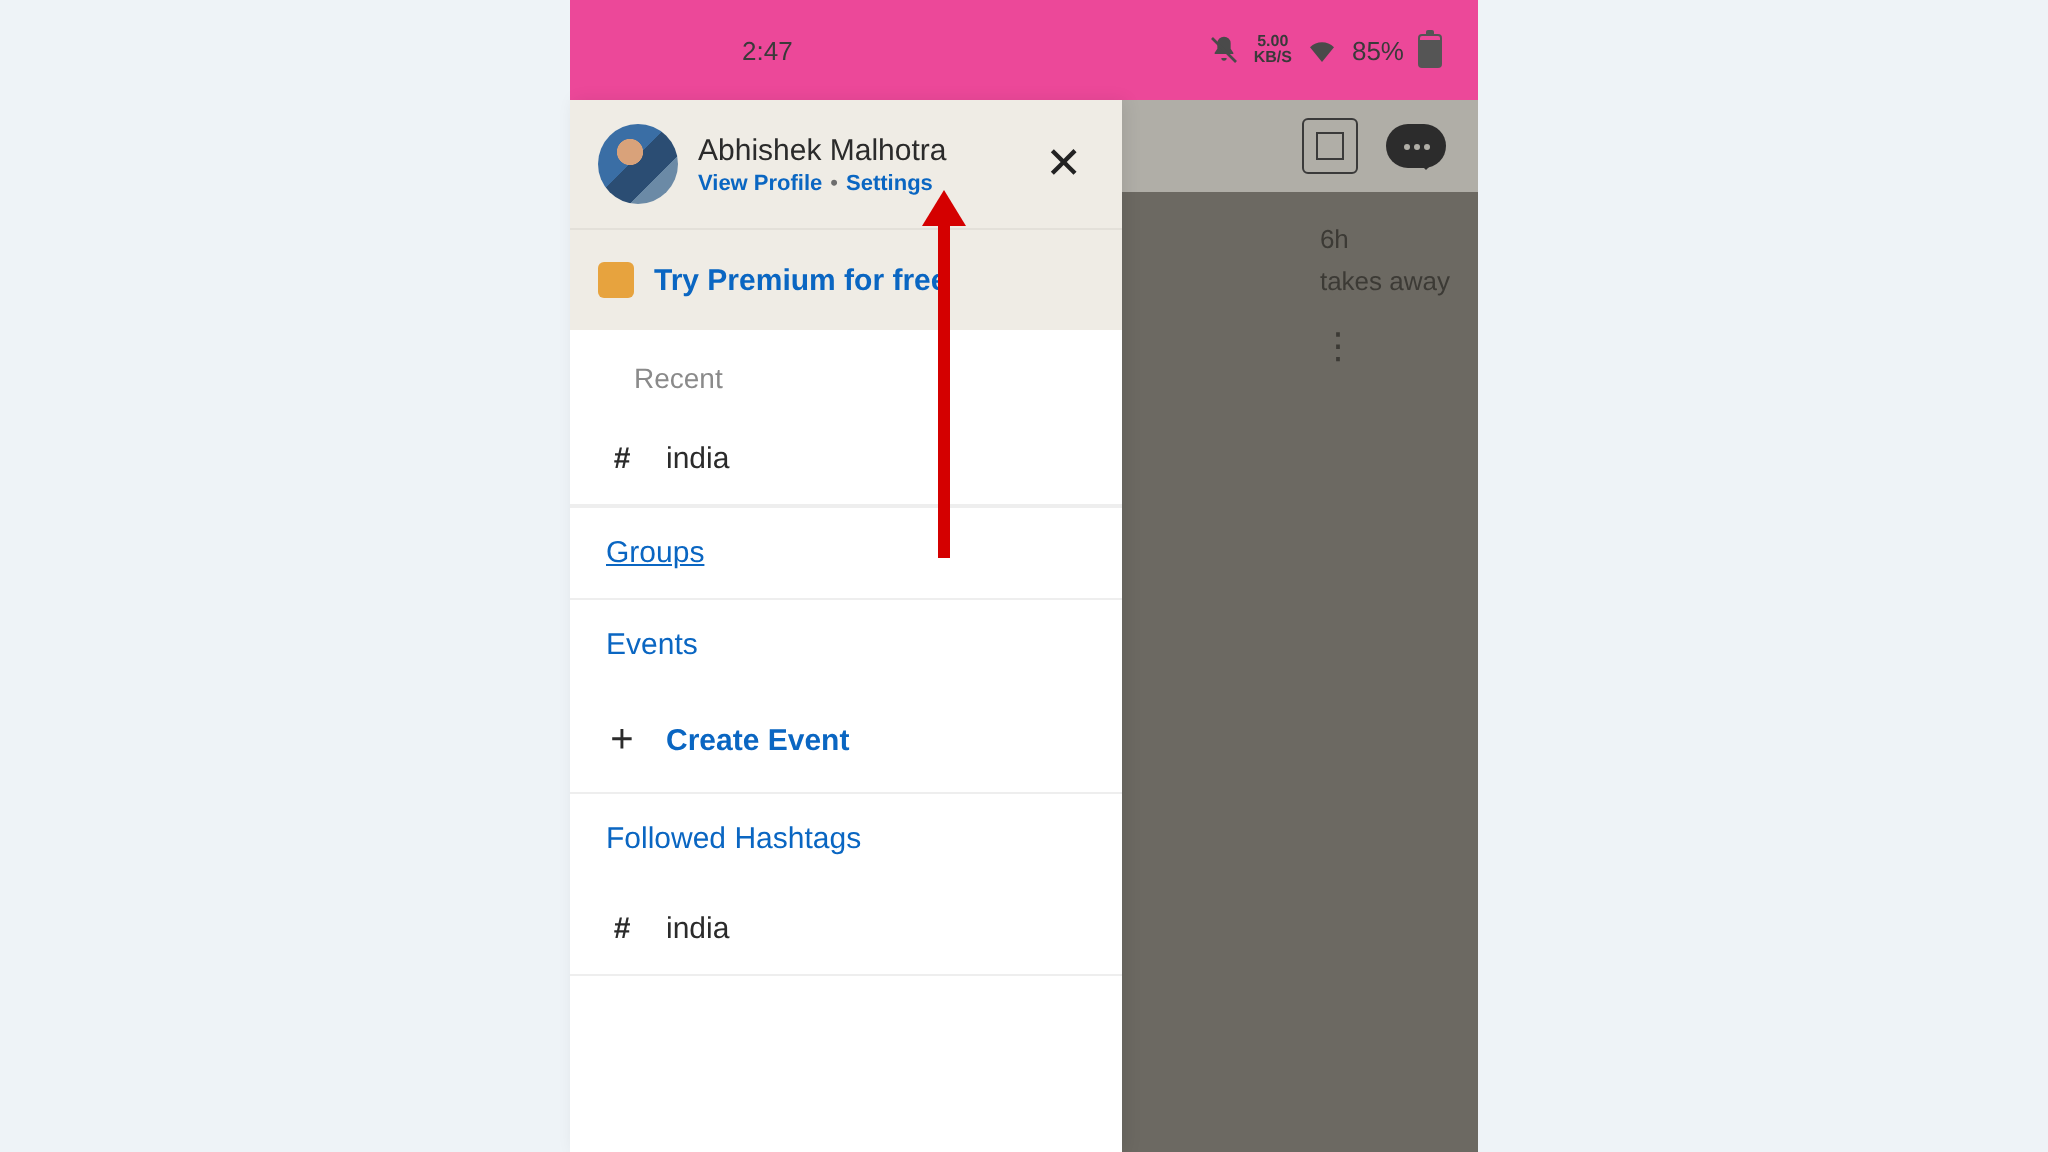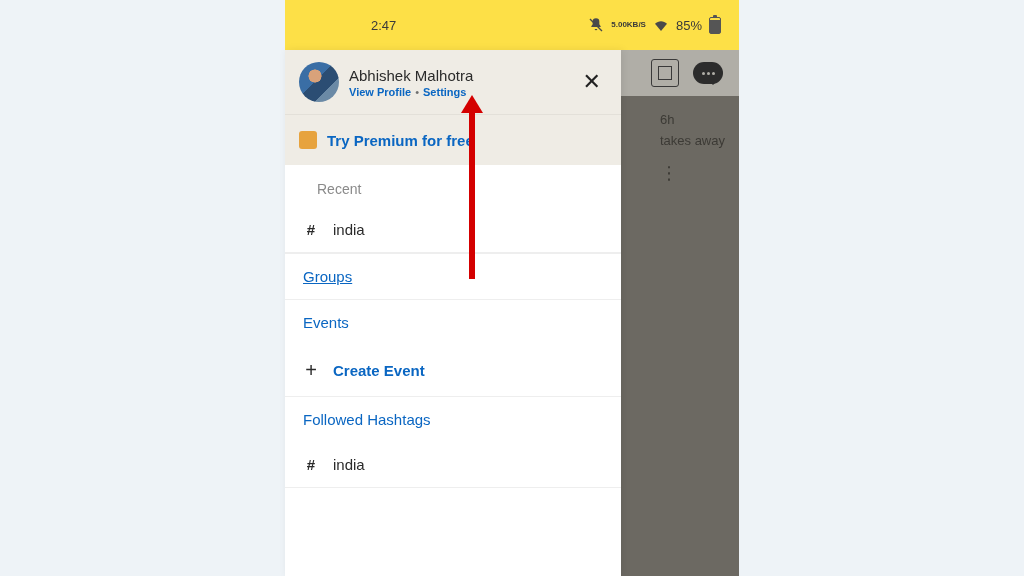--- a/index.html
+++ b/index.html
@@ -4,21 +4,21 @@
 <style>
   * { box-sizing: border-box; margin: 0; padding: 0; font-family: -apple-system, Helvetica, Arial, sans-serif; }
   html, body { width: 1024px; height: 576px; background: #eef3f7; overflow: hidden; }
   .stage { position: relative; width: 1024px; height: 576px; }
 
   
   .phone {
     position: absolute;
     left: 285px; top: 0;
     width: 454px; height: 576px;
-    background: #fde047;
+    background: #ec4899;
   }
 
   
   .statusbar {
     height: 50px;
     display: flex; align-items: center;
     padding: 0 18px;
     font-size: 13px; color: #3a3a3a;
   }
   .statusbar .time { margin-left: 68px; }
@@ -44,21 +44,21 @@
   .qr-icon { width:28px; height:28px; border:1.5px solid #3a3a3a; border-radius:3px; display:flex; align-items:center; justify-content:center; }
   .qr-icon .in { width:14px; height:14px; border:1.5px solid #3a3a3a; }
   .msg-bubble { width:30px; height:22px; background:#2c2c2c; border-radius:11px; position:relative; display:flex; align-items:center; justify-content:center; gap:2px;}
   .msg-bubble::after{content:"";position:absolute;bottom:-5px;right:6px;border:4px solid transparent;border-top-color:#2c2c2c;}
   .msg-bubble i{width:3px;height:3px;background:#b0aea7;border-radius:50%;}
   .feed-stub { position:absolute; top:112px; right:14px; color:#3c3a35; font-size:13px; text-align:left; }
   .feed-stub .dots{ margin-top:22px; letter-spacing:1px; font-size:18px; line-height:6px;}
 
   
   .drawer {
-    position: absolute; top: 50px; left: 0; width: 336px; bottom: 0;
+    position: absolute; top: 50px; left: 0; width: 276px; bottom: 0;
     background: #ffffff;
     box-shadow: 2px 0 8px rgba(0,0,0,0.08);
     display: flex; flex-direction: column;
   }
   .drawer-head {
     background: #efece5;
     padding: 12px 14px 12px 14px;
     display: flex; align-items: center; gap: 10px;
     border-bottom: 1px solid #e3e0d9;
   }
@@ -121,21 +121,21 @@
     <div class="statusbar">
       <span class="time">2:47</span>
       <span class="spacer"></span>
       <div class="status-icons">
         <span class="mute-icon">
           <svg viewBox="0 0 24 24" width="16" height="16">
               <path fill="#4a4a4a" d="M12 2a5 5 0 0 0-5 5v4l-2 3v1h14v-1l-2-3V7a5 5 0 0 0-5-5zm-2 16a2 2 0 0 0 4 0h-4z"></path>
               <line x1="3" y1="3" x2="21" y2="21" stroke="#4a4a4a" stroke-width="2"></line>
             </svg>
         </span>
-        <span style="display:flex;align-items:center">
+        <span style="display:flex;flex-direction:column;align-items:center">
           <span class="net-text">5.00</span>
           <span class="net-text">KB/S</span>
         </span>
         <span class="wifi-icon">
           <svg viewBox="0 0 24 18" width="16" height="12">
               <path fill="#4a4a4a" d="M12 18l9-11c-5-5-13-5-18 0l9 11z"></path>
             </svg>
         </span>
         <span class="batt-pct">85%</span>
         <span class="batt-icon"></span>

